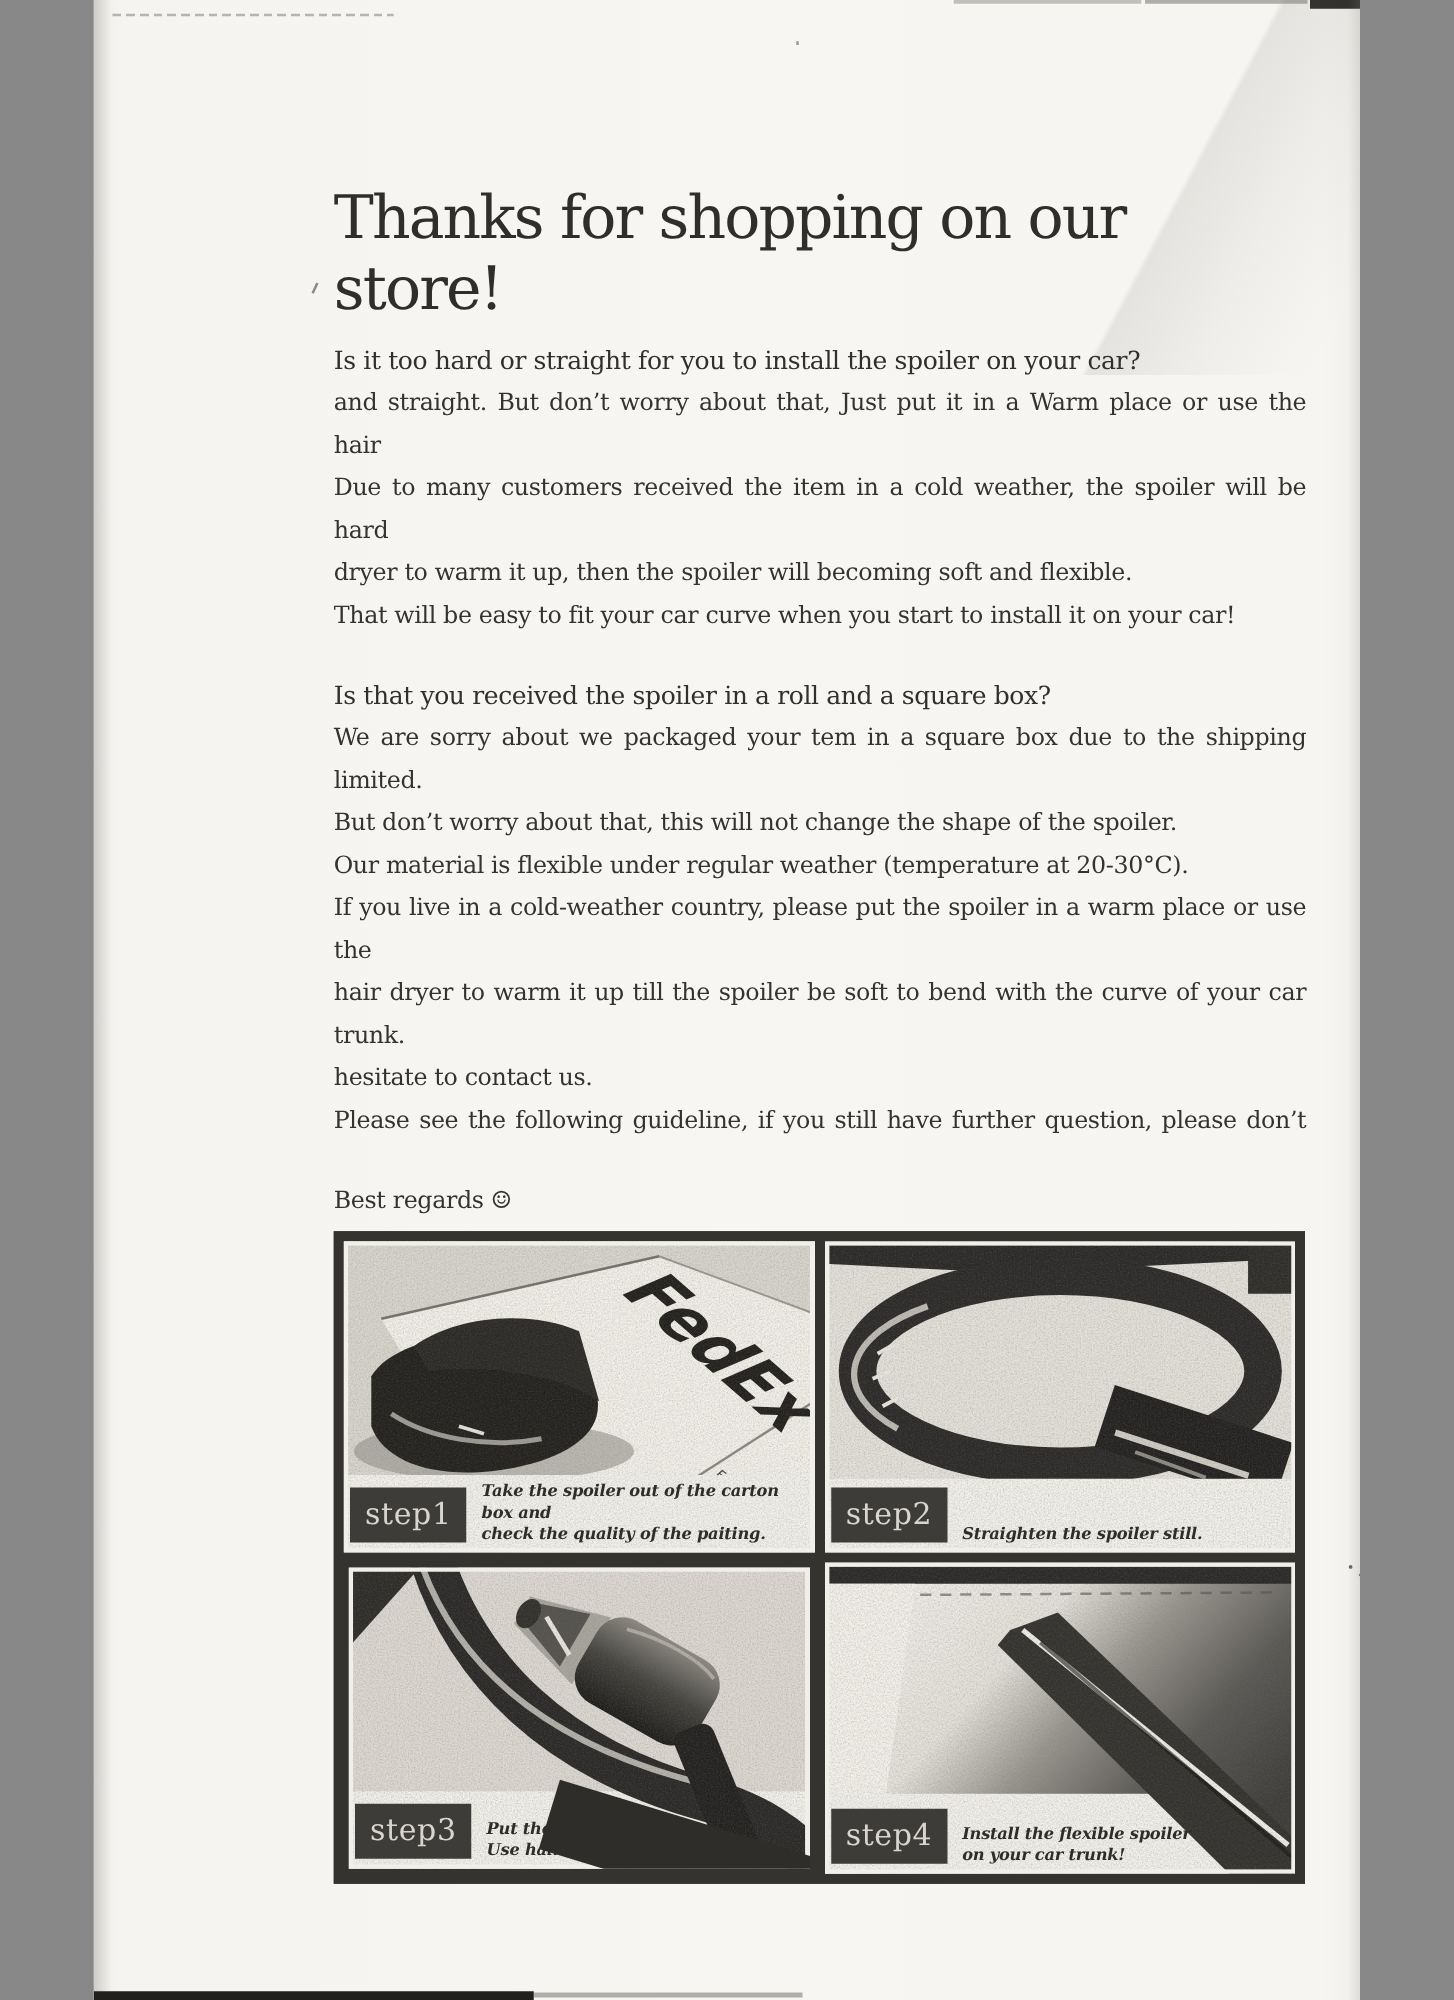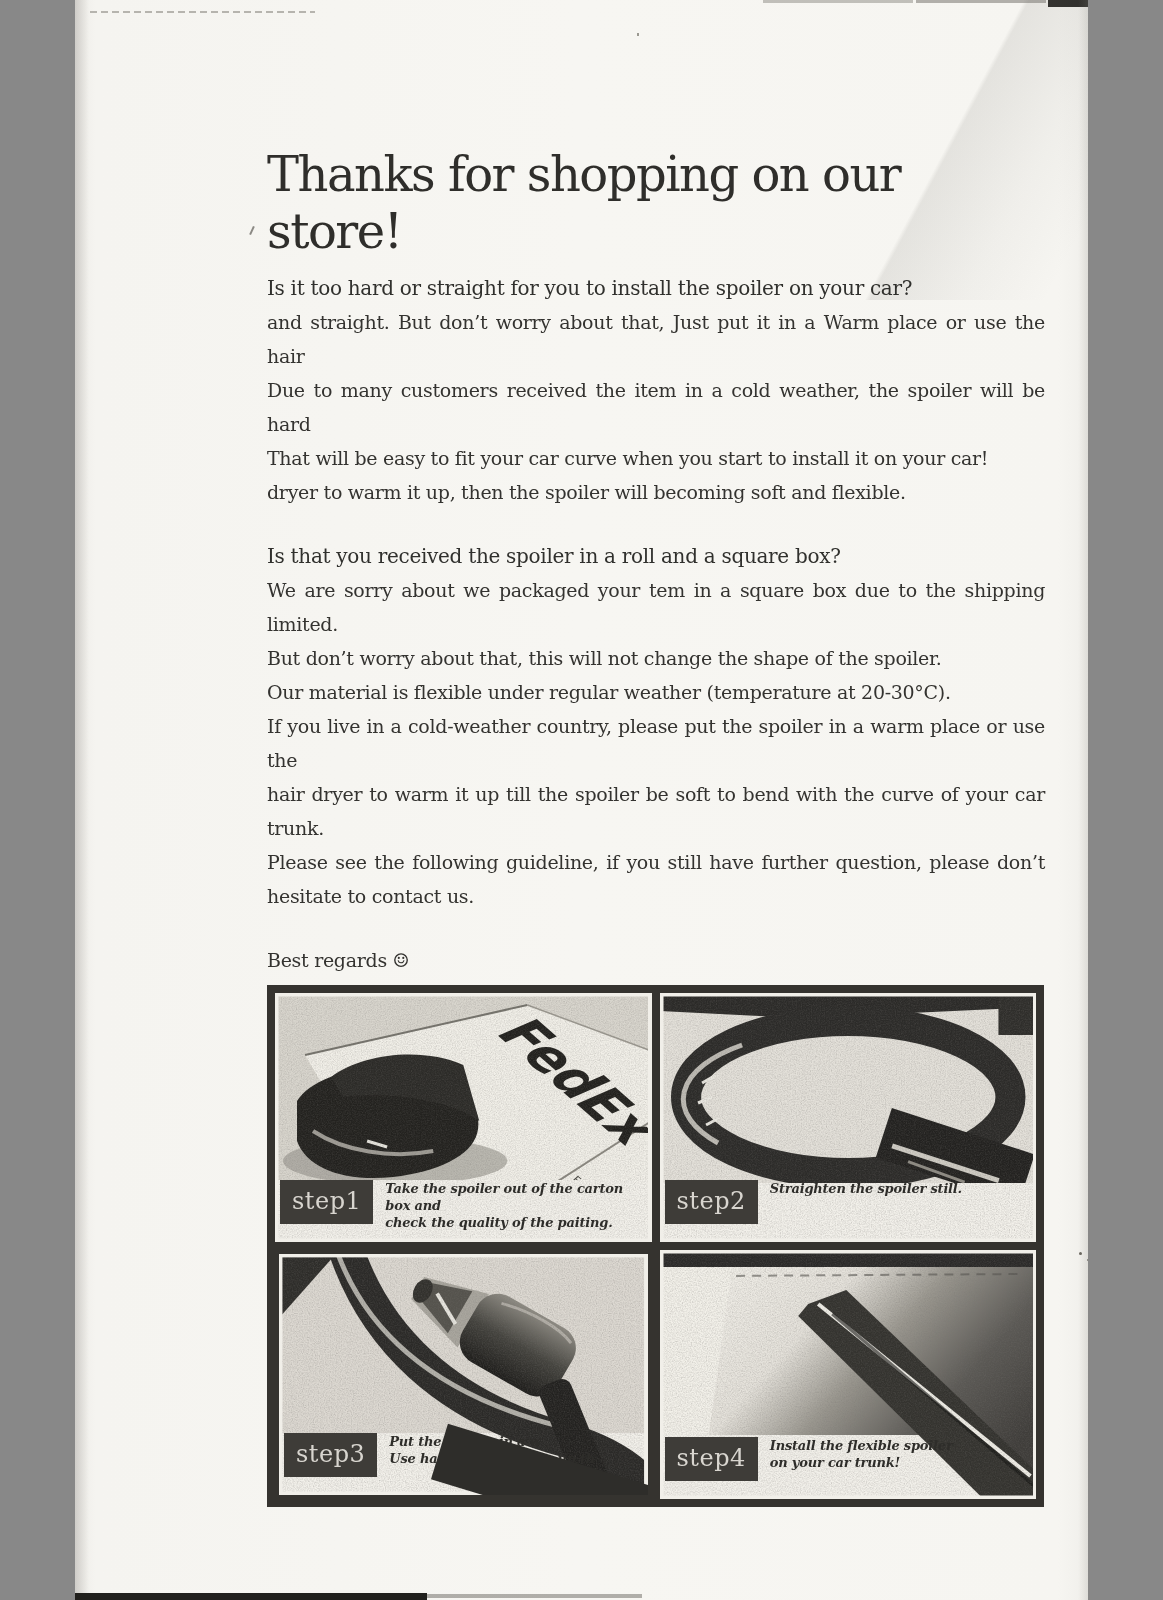--- a/index.html
+++ b/index.html
@@ -32,21 +32,21 @@
   .heading{font-size:20px;line-height:34px;letter-spacing:-.3px;
     text-decoration-thickness:1.5px;text-underline-offset:4px;color:#30302d;}
   .j{text-align:justify;text-align-last:justify;}
   .gap{height:30px;}
   .regards{font-size:19px;line-height:34px;letter-spacing:-.3px;}
   
   .panel{margin-top:8px;width:777px;height:522px;box-sizing:border-box;border:8px solid #35332f;background:#35332f;
     display:grid;grid-template-columns:1fr 1fr;grid-template-rows:1fr 1fr;gap:8px;}
   .quad{position:relative;background:#efede6;overflow:hidden;}
   .quad svg.photo{position:absolute;inset:0;width:100%;height:100%;z-index:1;}
-  .capwrap{position:absolute;left:0;right:17px;bottom:0;height:62px;display:flex;align-items:flex-start;z-index:2;}
+  .capwrap{position:absolute;left:0;right:17px;bottom:0;height:62px;display:flex;align-items:flex-end;z-index:2;}
   .stepbox{flex:0 0 auto;margin:0 12px 8px 5px;background:#3e3c38;color:#d8d5cf;
     font-size:24px;line-height:1;padding:9px 12px 11px 12px;letter-spacing:.5px;}
   .captext{font-weight:bold;font-size:13px;line-height:17px;letter-spacing:-.2px;color:#2e2d2a;padding-bottom:6px;font-style:italic;}
   .band3{position:absolute;right:-36px;bottom:-22px;width:250px;height:58px;background:#2e2d2a;
     transform:rotate(17deg);z-index:3;}
 </style>
 </head>
 <body>
 
 <div class="paper">
@@ -65,31 +65,31 @@
   <div class="art spk2"></div>
   <div class="art spk3"></div>
   <div class="art spk4"></div>
   <div class="art tick-intro"></div>
 
   <div class="content">
     <h1 class="title">Thanks for shopping on our store!</h1>
     <div class="heading">Is it too hard or straight for you to install the spoiler on your car?</div>
     <div class="line j">and straight. But don’t worry about that, Just put it in a Warm place or use the hair</div>
     <div class="line j">Due to many customers received the item in a cold weather, the spoiler will be hard</div>
+    <div class="line">dryer to warm it up, then the spoiler will becoming soft and flexible.</div>
     <div class="line">That will be easy to fit your car curve when you start to install it on your car!</div>
-    <div class="line">dryer to warm it up, then the spoiler will becoming soft and flexible.</div>
     <div class="gap"></div>
     <div class="heading">Is that you received the spoiler in a roll and a square box?</div>
     <div class="line j">We are sorry about we packaged your tem in a square box due to the shipping limited.</div>
     <div class="line">But don’t worry about that, this will not change the shape of the spoiler.</div>
     <div class="line">Our material is flexible under regular weather (temperature at 20-30°C).</div>
     <div class="line j">If you live in a cold-weather country, please put the spoiler in a warm place or use the</div>
     <div class="line j">hair dryer to warm it up till the spoiler be soft to bend with the curve of your car trunk.</div>
+    <div class="line">hesitate to contact us.</div>
     <div class="line j">Please see the following guideline, if you still have further question, please don’t</div>
-    <div class="line">hesitate to contact us.</div>
     <div class="gap"></div>
     <div class="regards"><span>Best regards </span><span>☺</span></div>
 
     <div class="panel">
 
       <figure class="quad" style="margin:0">
         <svg class="photo" viewBox="0 0 376 249" preserveAspectRatio="none">
           <defs>
             <filter id="g1" x="-5%" y="-5%" width="110%" height="110%">
               <feTurbulence type="fractalNoise" baseFrequency="0.8" numOctaves="2" seed="7"></feTurbulence>

